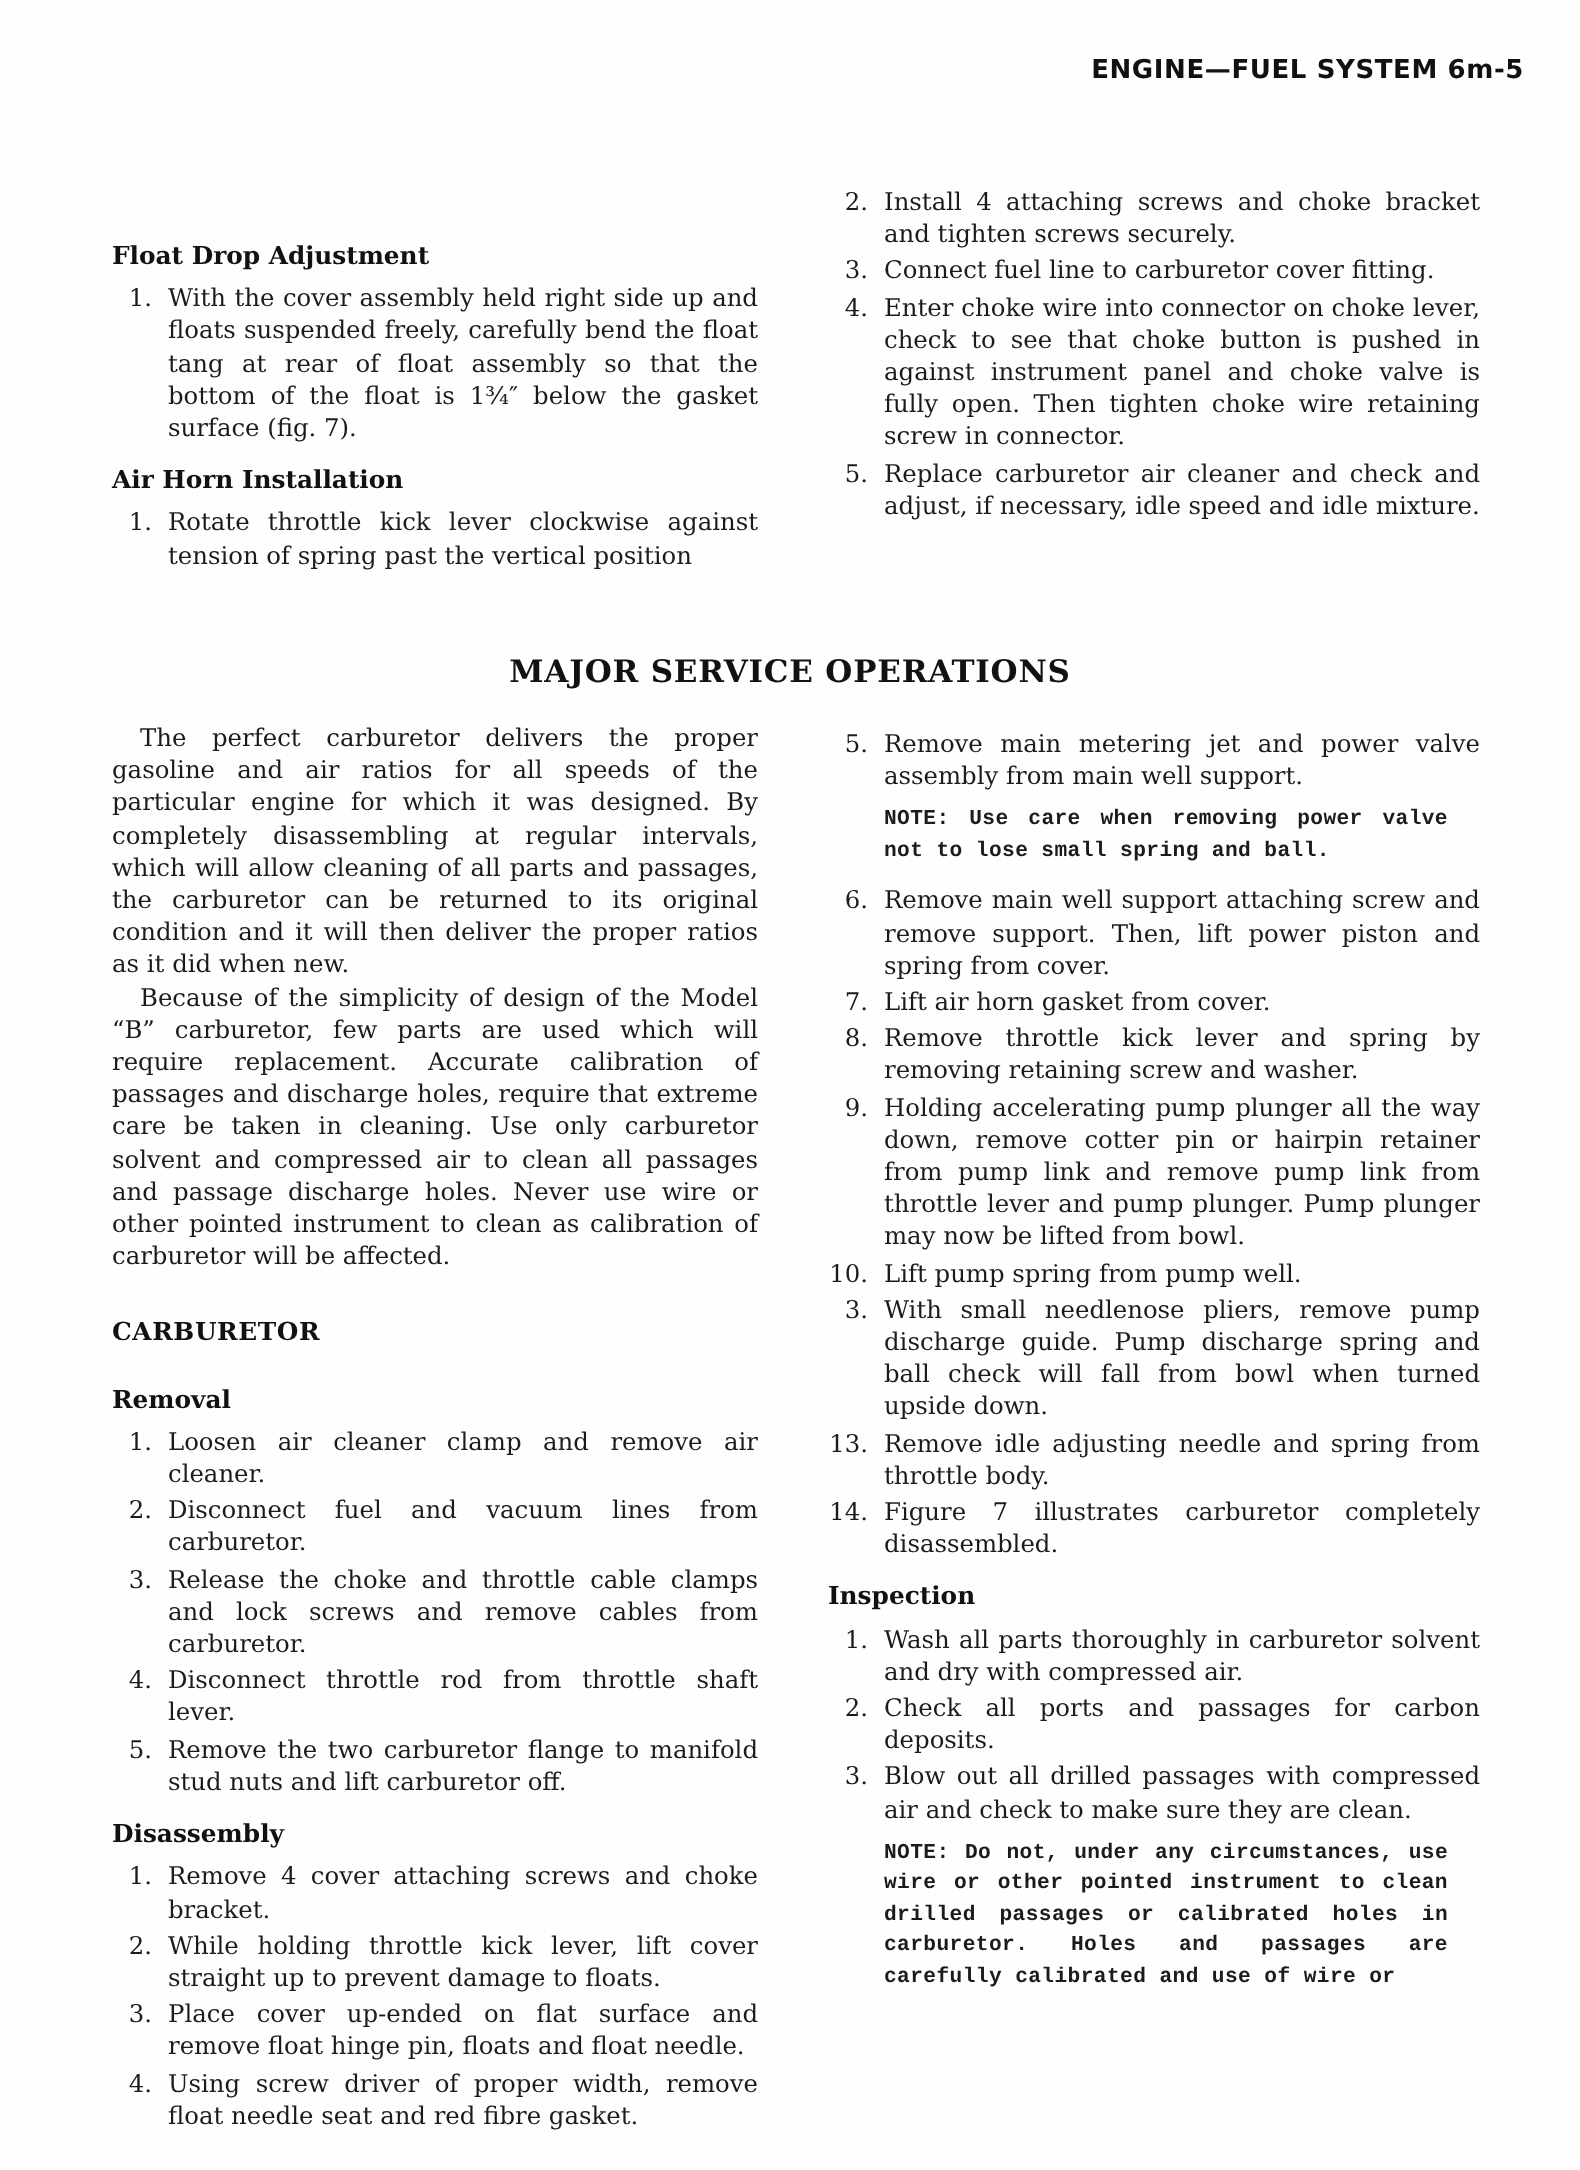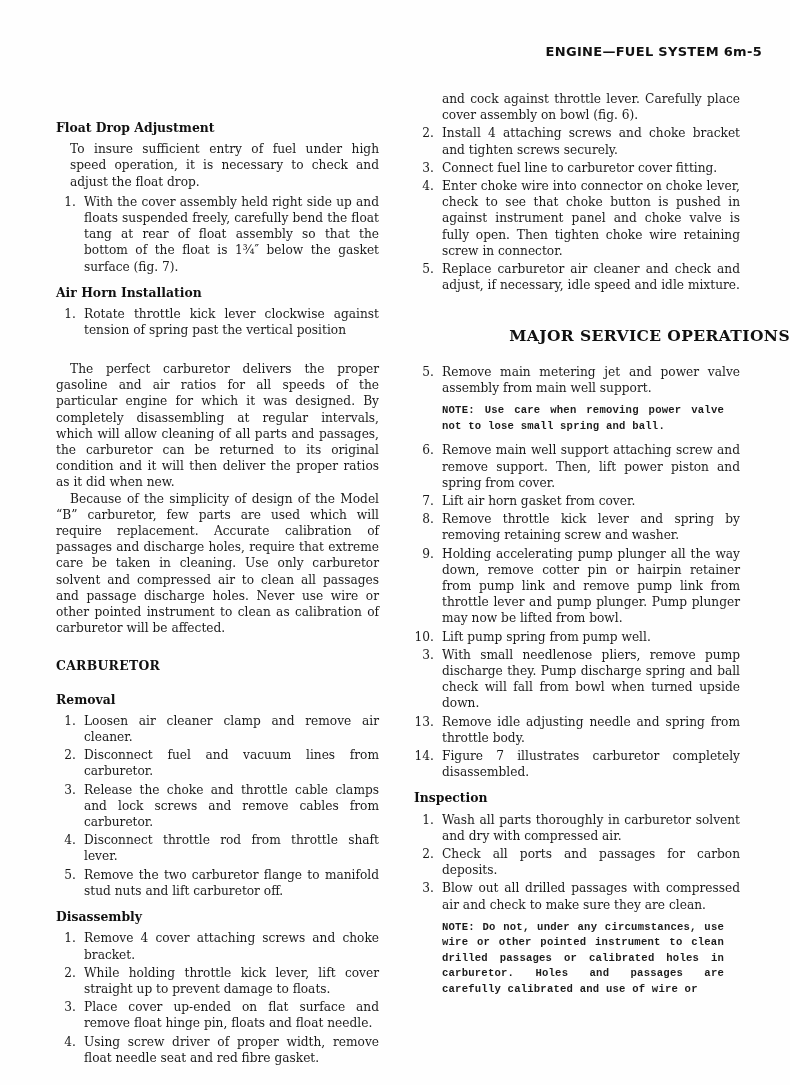--- a/index.html
+++ b/index.html
@@ -1,33 +1,33 @@
 <!DOCTYPE html>
 <html><head>
   <meta charset="utf-8">
   <style>
     html, body { margin: 0; padding: 0; background: #ffffff; }
     body { width: 790px; height: 1085px; position: relative; overflow: hidden; color: #1a1a1a; }
     .page { position: absolute; left: 0; top: 0; width: 790px; height: 1085px; background: #fefefe; }
     .running-head {
-      position: absolute; right: 28px; top: 44px;
+      position: absolute; right: 28px; top: 28px;
       font-family: "DejaVu Sans", sans-serif; font-weight: bold; font-size: 13px;
       letter-spacing: 0.3px; color: #111; margin-left: 36px;
     }
     .col {
       position: absolute;
       font-family: "DejaVu Serif", serif; font-size: 12.2px; line-height: 16.2px;
       color: #1b1b1b; text-align: justify;
     }
     .col.left-top { left: 56px; top: 88px; width: 323px; margin-top: 32px; }
     .col.right-top { left: 414px; top: 91px; width: 326px; }
     .col.left-bottom { left: 56px; top: 361px; width: 323px; }
     .col.right-bottom { left: 414px; top: 364px; width: 326px; }
     .section-title {
-      position: absolute; left: 0; width: 790px; top: 326px; text-align: right;
+      position: absolute; left: 0; width: 790px; top: 326px; text-align: center;
       font-family: "DejaVu Serif", serif; font-weight: bold; font-size: 15.5px;
       letter-spacing: 0.4px; color: #111;
     }
     h3 {
       margin: 0 0 5px 0; font-family: "DejaVu Serif", serif; font-weight: bold;
       font-size: 12.4px; color: #111;
     }
     h3.caps { letter-spacing: 0.3px; margin-bottom: 17px; }
     h3.spaced { margin-top: 10px; }
     p { margin: 0; }
@@ -45,38 +45,36 @@
   </style>
 </head>
 <body>
 
 <div class="page">
 
   <div class="running-head">ENGINE—FUEL SYSTEM 6m-5</div>
 
   <div class="col left-top">
     <h3>Float Drop Adjustment</h3>
-    <p class="hang">To insure sufficient entry of fuel under high speed operation, it is necessary to check and adjust the float drop.</p>
     <ol>
       <li>
         <span class="num">1.</span>
         <span>With the cover assembly held right side up and floats suspended freely, carefully bend the float tang at rear of float assembly so that the bottom of the float is 1¾″ below the gasket surface (fig. 7).</span>
       </li>
     </ol>
     <h3 class="spaced">Air Horn Installation</h3>
     <ol>
       <li>
         <span class="num">1.</span>
         <span>Rotate throttle kick lever clockwise against tension of spring past the vertical position</span>
       </li>
     </ol>
   </div>
 
   <div class="col right-top">
-    <p class="continuation">and cock against throttle lever. Carefully place cover assembly on bowl (fig. 6).</p>
     <ol style="margin-top:2px;">
       <li>
         <span class="num">2.</span>
         <span>Install 4 attaching screws and choke bracket and tighten screws securely.</span>
       </li>
       <li>
         <span class="num">3.</span>
         <span>Connect fuel line to carburetor cover fitting.</span>
       </li>
       <li>
@@ -164,21 +162,21 @@
       <li>
         <span class="num">9.</span>
         <span>Holding accelerating pump plunger all the way down, remove cotter pin or hairpin retainer from pump link and remove pump link from throttle lever and pump plunger. Pump plunger may now be lifted from bowl.</span>
       </li>
       <li>
         <span class="num">10.</span>
         <span>Lift pump spring from pump well.</span>
       </li>
       <li>
         <span class="num">3.</span>
-        <span>With small needlenose pliers, remove pump discharge they. Pump discharge spring and ball check will fall from bowl when turned upside down.</span>
+        <span>With small needlenose pliers, remove pump discharge guide. Pump discharge spring and ball check will fall from bowl when turned upside down.</span>
       </li>
       <li>
         <span class="num">13.</span>
         <span>Remove idle adjusting needle and spring from throttle body.</span>
       </li>
       <li>
         <span class="num">14.</span>
         <span>Figure 7 illustrates carburetor completely disassembled.</span>
       </li>
     </ol>

